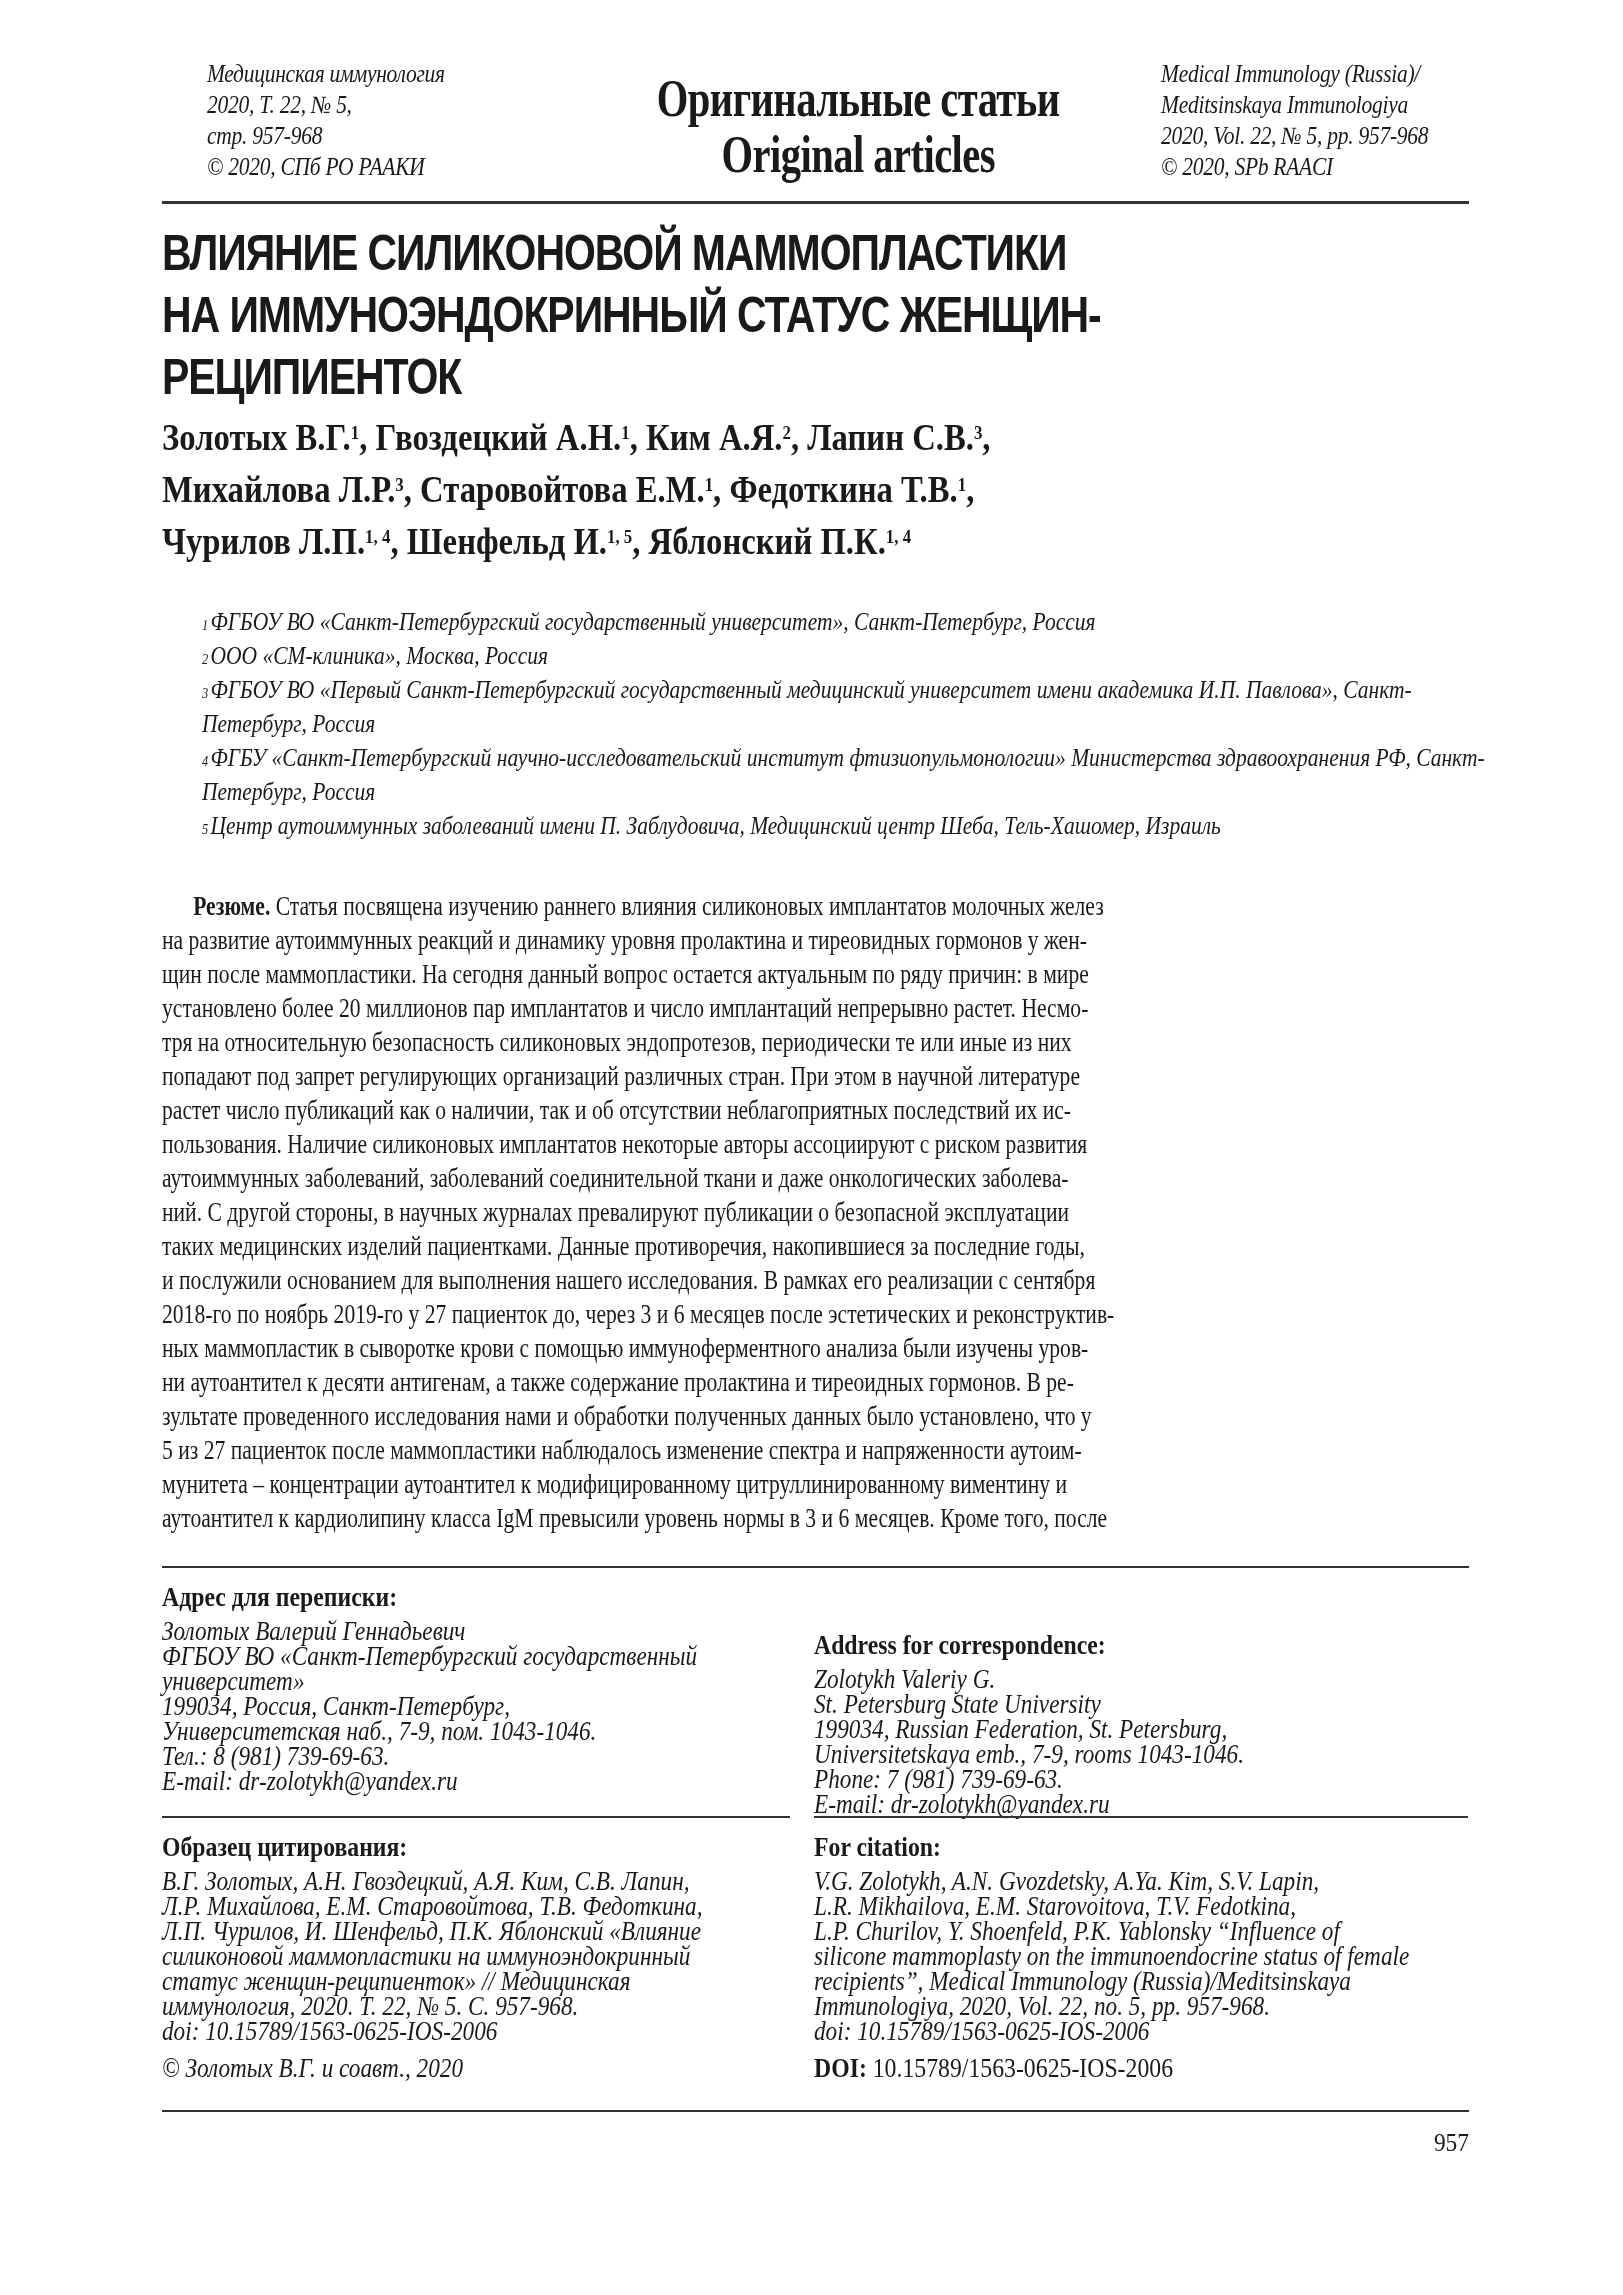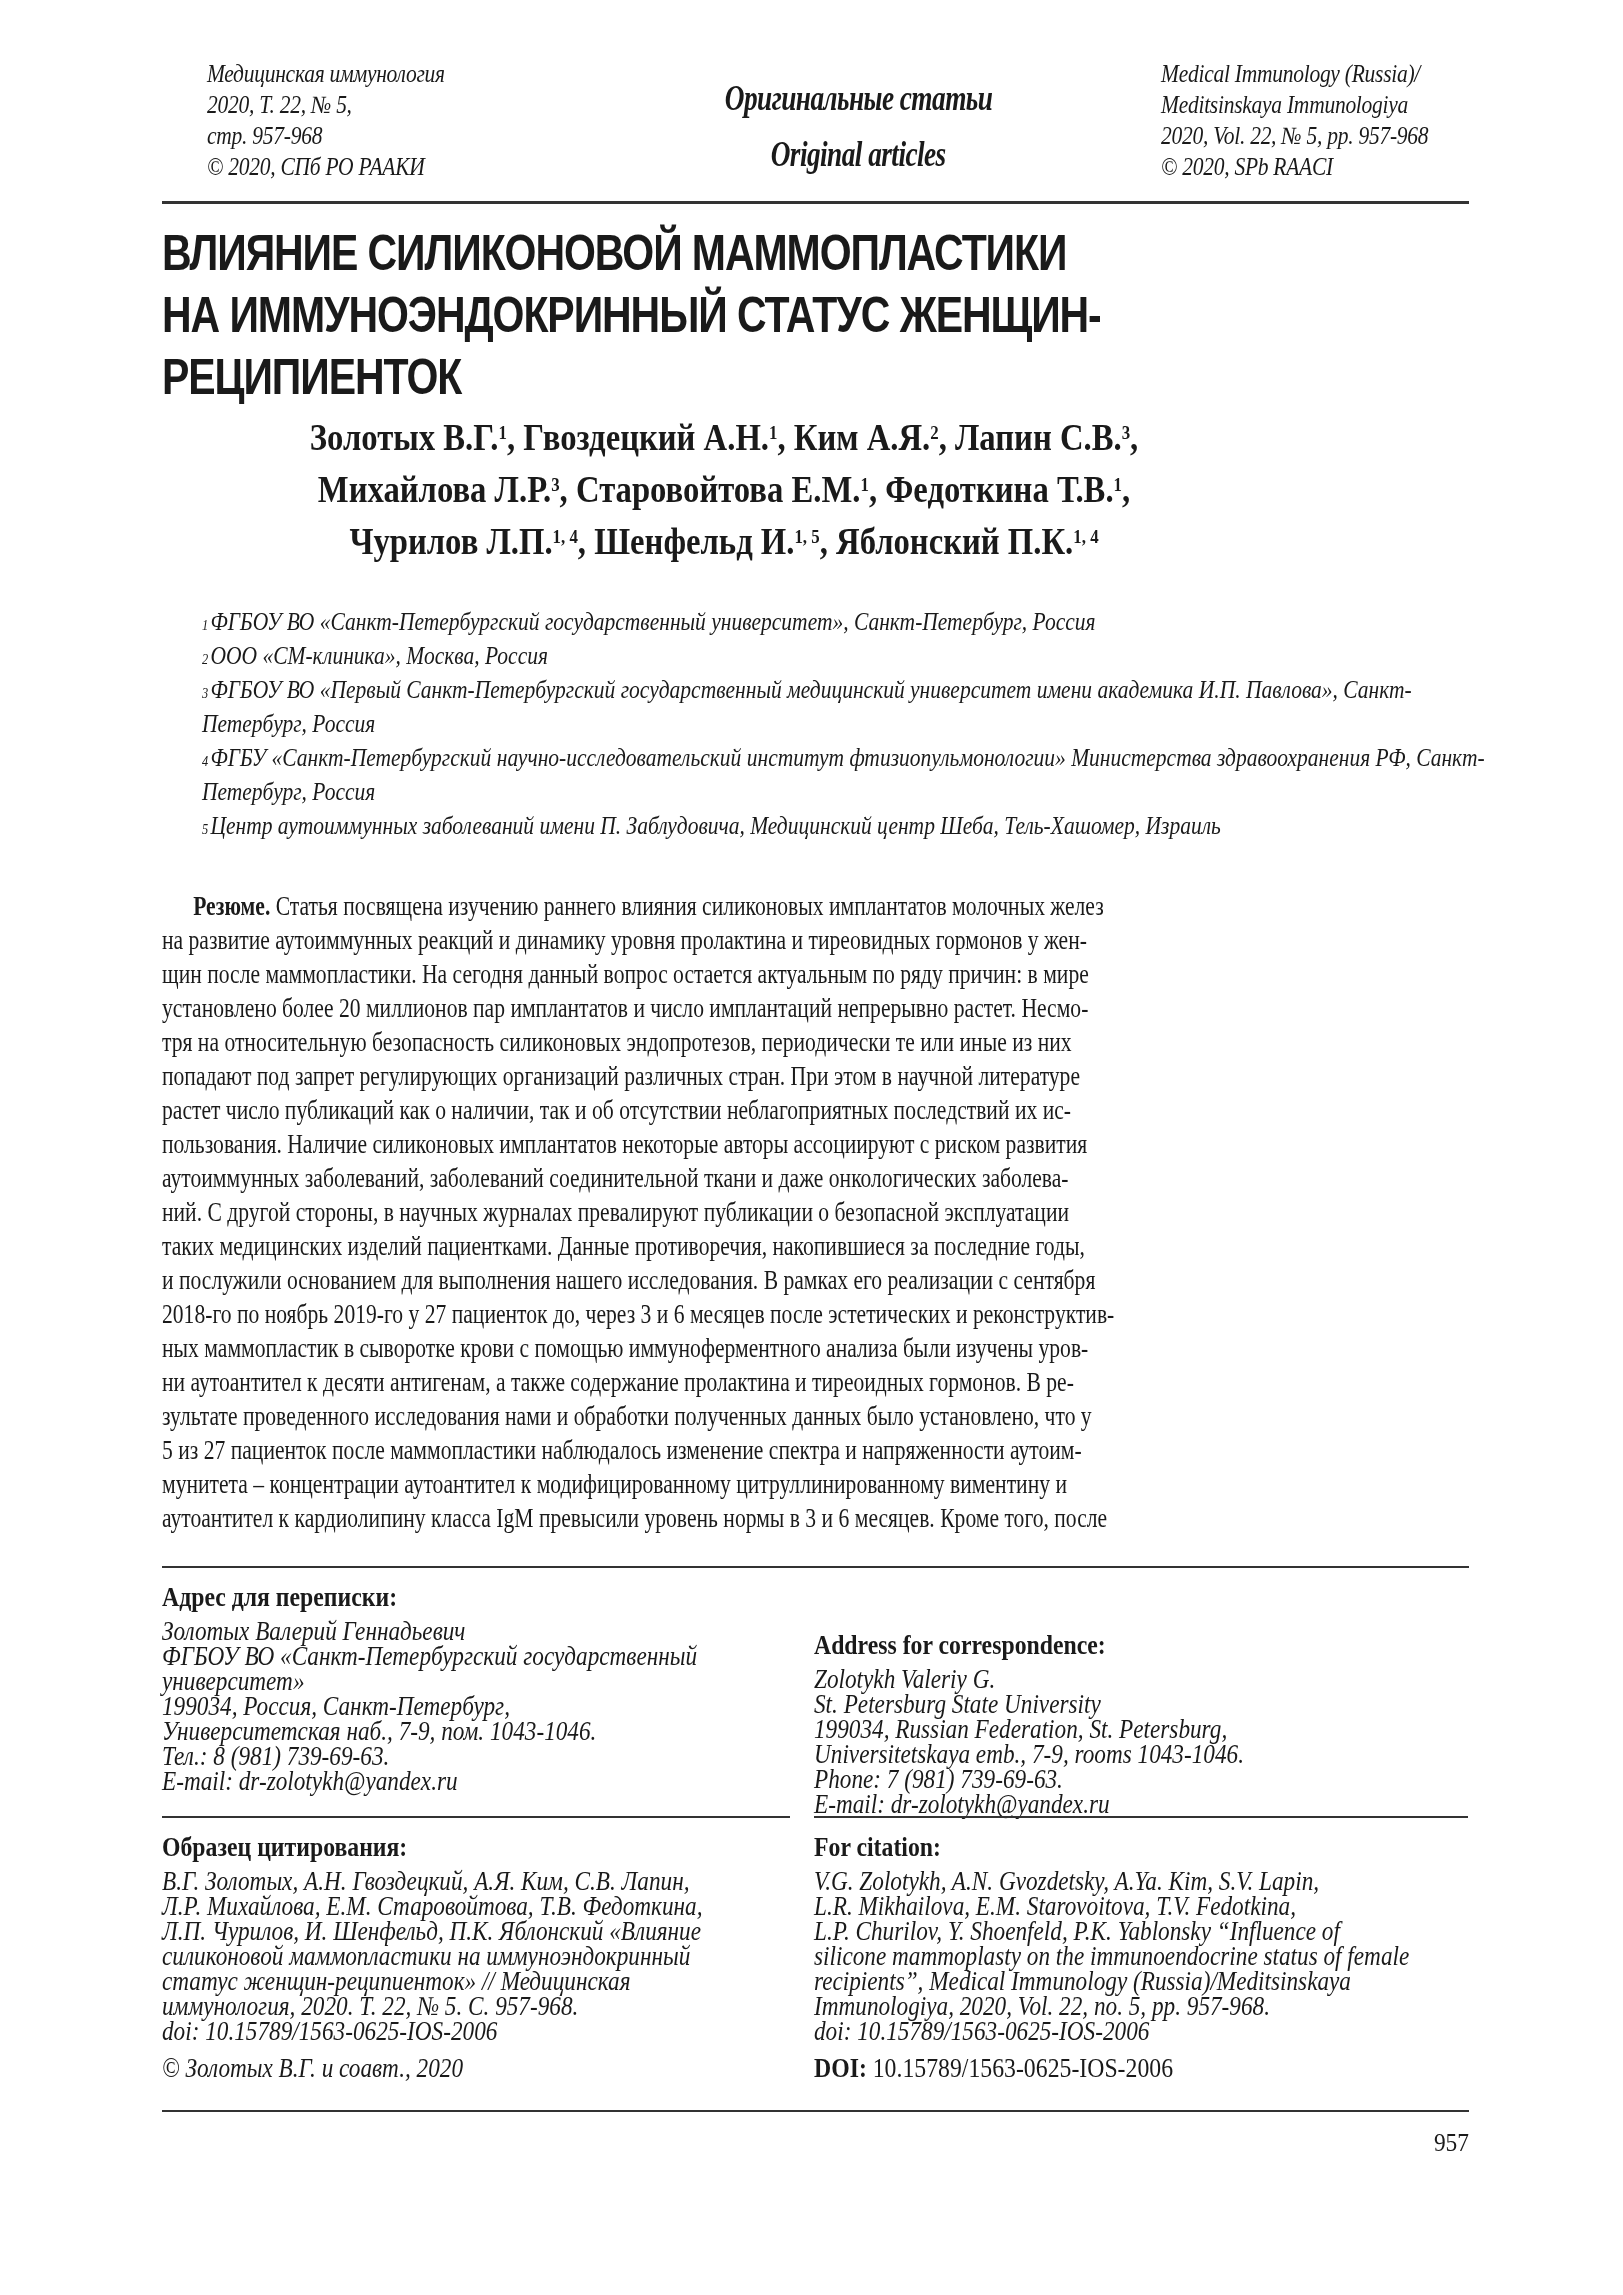--- a/index.html
+++ b/index.html
@@ -43,23 +43,22 @@
     white-space: nowrap;
   }
   .rh-left { left: 0; }
   .rh-right { left: 954px; }
   .rh-center {
     position: absolute;
     left: 380px;
     width: 543px;
     top: 13px;
     text-align: center;
-    font-style: italic;
     font-weight: bold;
-    font-size: 35px;
+    font-size: 52px;
     line-height: 56px;
     letter-spacing: -0.7px;
   }
   .rh-center div {
     display: inline-block;
     transform: scaleX(0.78);
   }
   .header-rule {
     position: absolute;
     top: 201px;
@@ -89,21 +88,20 @@
 
   
   .authors {
     position: absolute;
     top: 411px;
     left: 0;
     width: 1307px;
     font-weight: bold;
     font-size: 38px;
     line-height: 52px;
-    text-align: center;
   }
   .authors .line {
     transform: scaleX(0.86);
     transform-origin: left top;
     white-space: nowrap;
   }
   .authors sup {
     font-size: 19.6px;
     vertical-align: top;
     position: relative;

